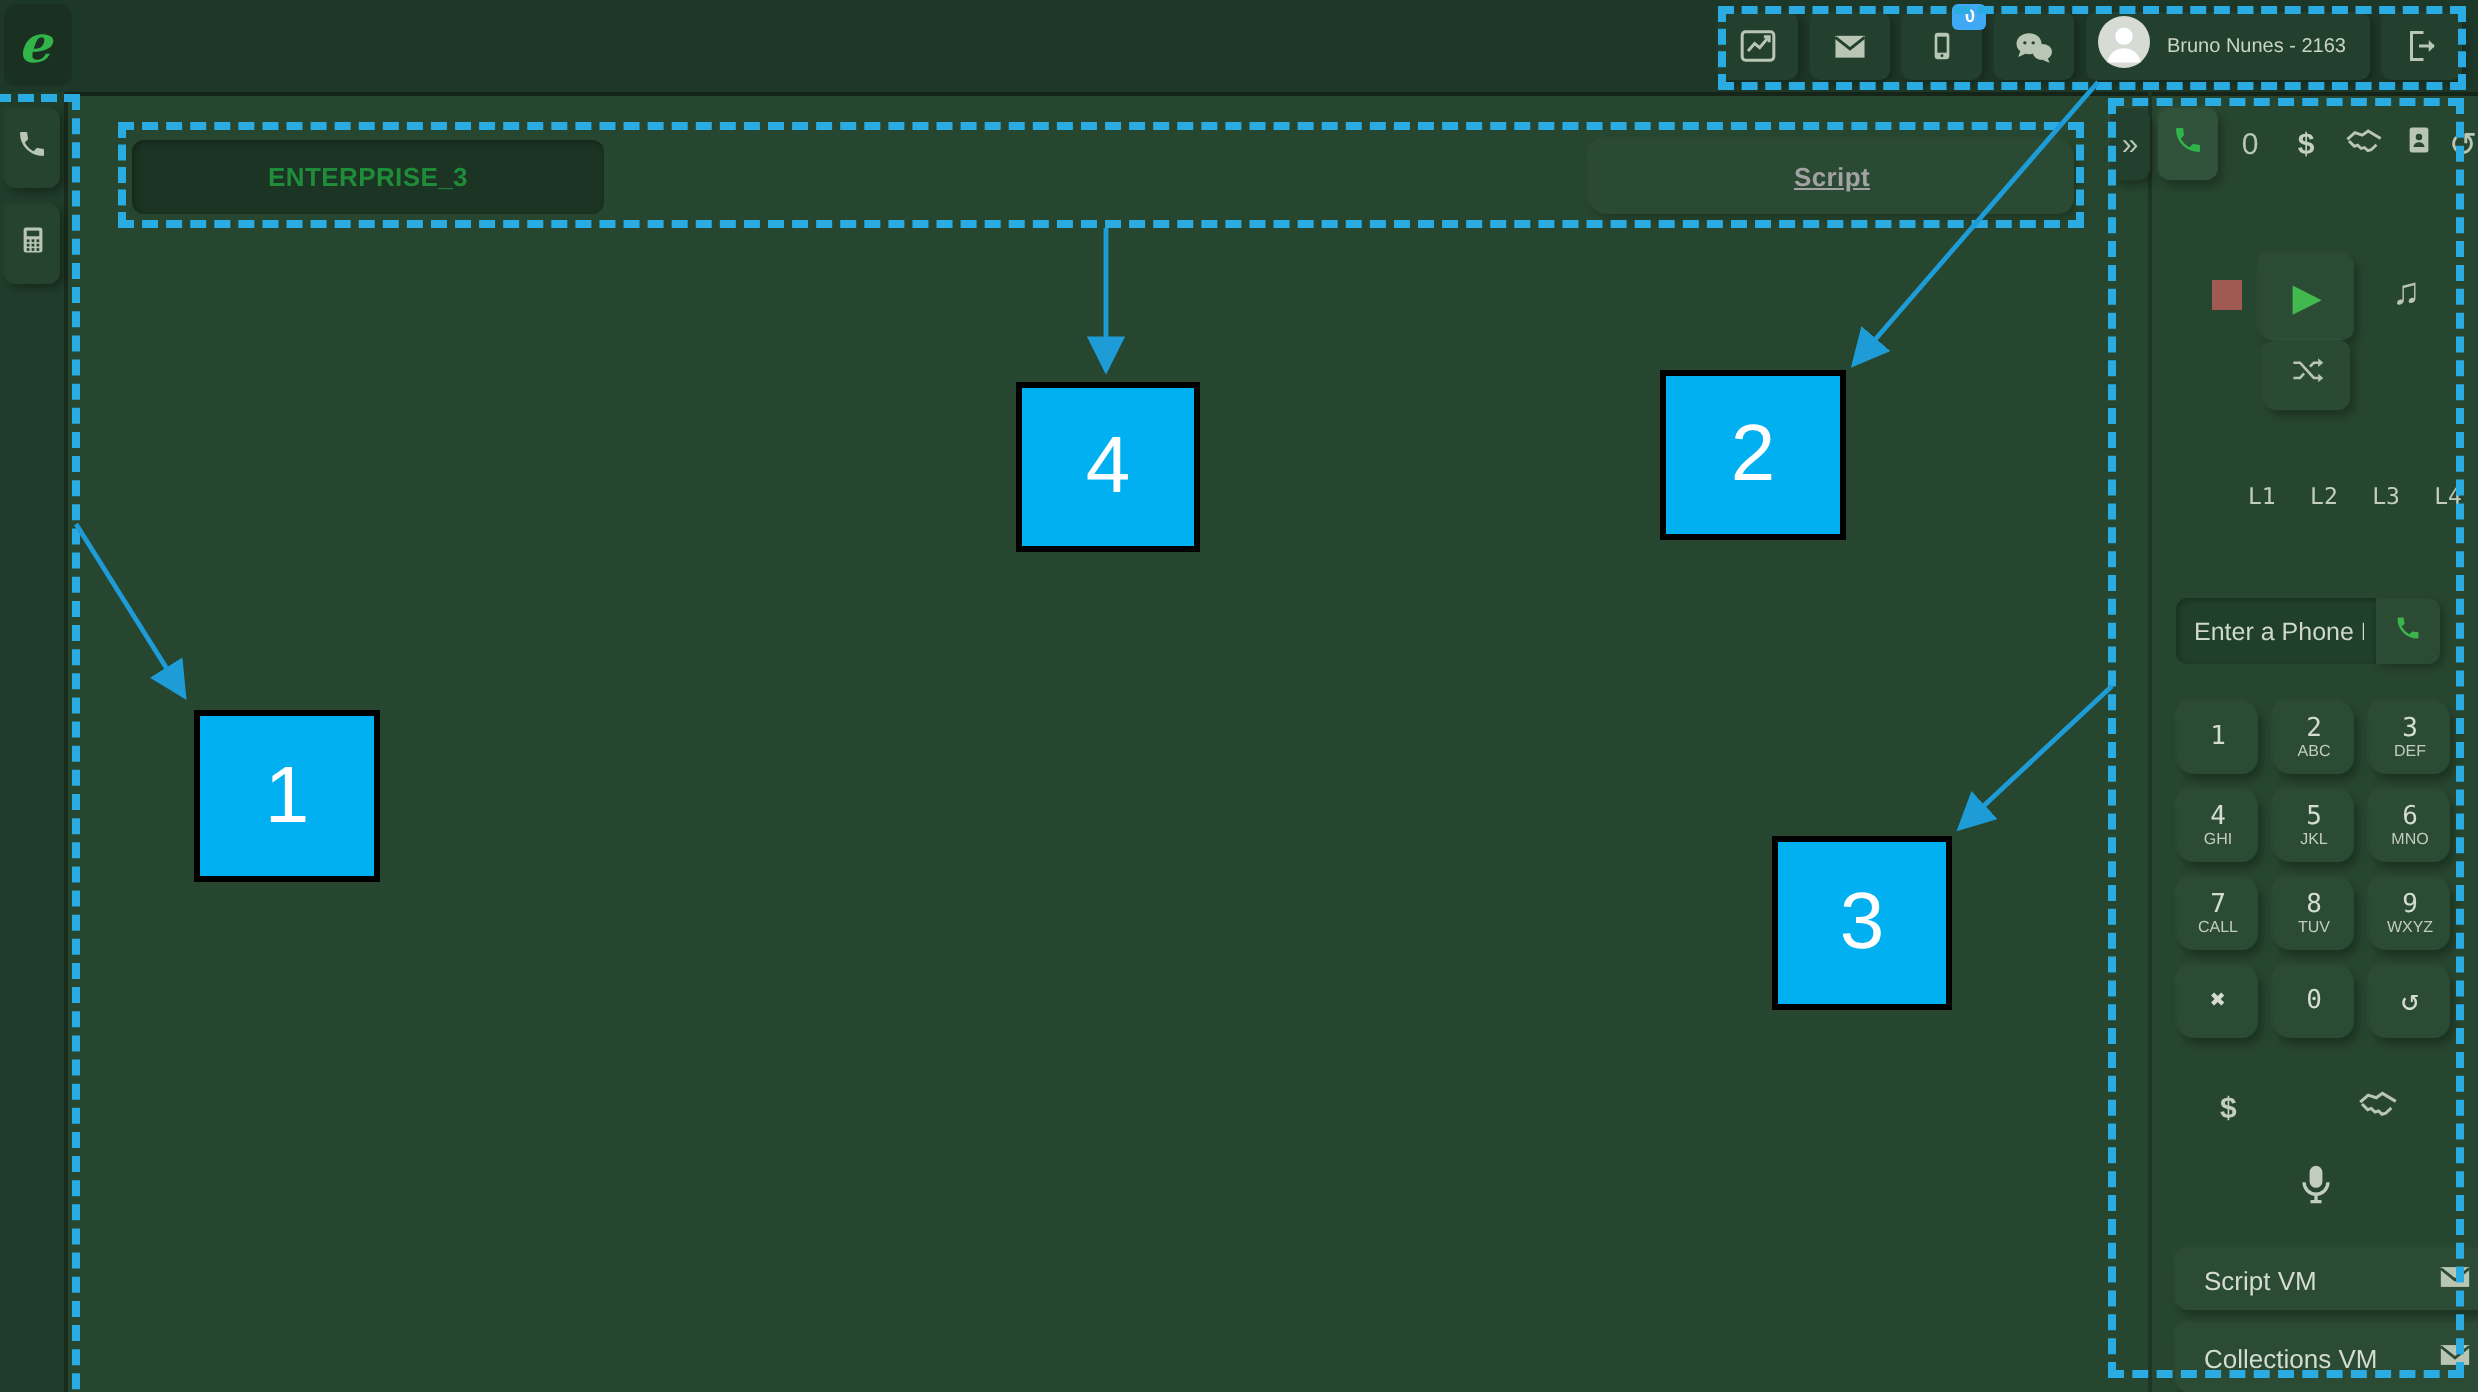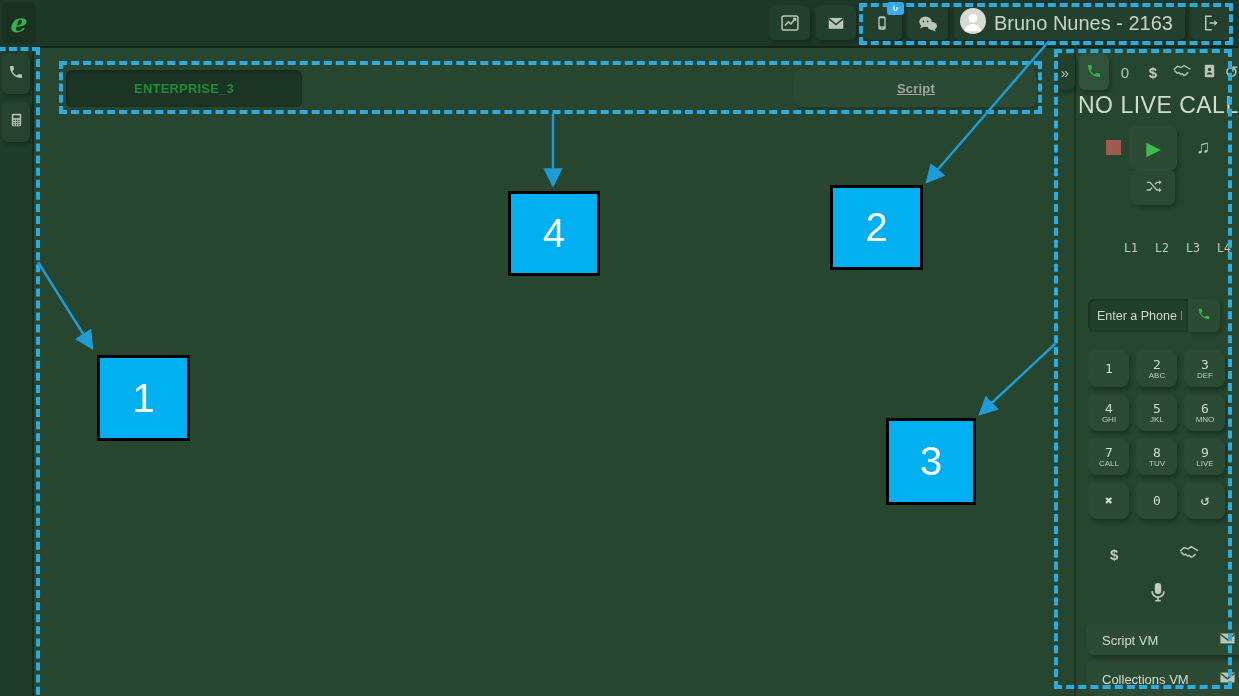--- a/index.html
+++ b/index.html
@@ -13,21 +13,21 @@
   .logo-e{font:italic 700 26px "DejaVu Serif",serif;color:#33B44A;transform:skewX(-6deg);}
   .toolbar{position:absolute;right:8px;top:5px;height:36px;display:flex;align-items:center;gap:6px;}
   .tbtn{position:relative;height:34px;min-width:40px;border-radius:5px;background:#22402D;
         display:flex;align-items:center;justify-content:center;color:#B9C6B4;
         box-shadow:2px 2px 4px rgba(0,0,0,.25), -1px -1px 2px rgba(255,255,255,.04);cursor:pointer;}
   .tbtn svg{display:block;}
   .badge{position:absolute;top:-4px;right:-2px;min-width:13px;height:13px;padding:0 2px;border-radius:3px;
          background:#3FA9F5;color:#fff;font-size:9px;line-height:13px;text-align:center;font-weight:700;}
   .userchip{display:flex;align-items:center;gap:8px;height:34px;padding:0 12px 0 6px;border-radius:5px;
             background:#22402D;box-shadow:2px 2px 4px rgba(0,0,0,.25);cursor:pointer;}
-  .username{font-size:20px;color:#C9D4C6;white-space:nowrap;}
+  .username{font-size:10px;color:#C9D4C6;white-space:nowrap;}
   
   .sidebar{position:absolute;left:0;top:46px;width:32px;height:650px;background:#203C2A;
            border-right:2px solid #182C1E;}
   .sbtn{position:absolute;left:2px;width:28px;height:40px;border-radius:6px;background:#25432F;
         display:flex;align-items:center;justify-content:center;color:#B9C6B4;
         box-shadow:2px 2px 4px rgba(0,0,0,.3), -1px -1px 2px rgba(255,255,255,.04);cursor:pointer;}
   
   .tab{position:absolute;top:70px;height:37px;display:flex;align-items:center;justify-content:center;
        font-size:13px;font-weight:600;letter-spacing:.2px;cursor:pointer;}
   .tab0{left:66px;width:236px;background:#1B3424;border-radius:6px;color:#1E8C38;
@@ -222,21 +222,20 @@
         <rect x="4.5" y="2" width="15" height="20" rx="2"></rect>
         <circle cx="12" cy="9.5" r="2.6" fill="#27462F"></circle>
         <path d="M7.5 17.5a4.6 4.6 0 019 0z" fill="#27462F"></path>
       </svg>
     </span>
   </div>
   <div class="rbtn rp-tab" style="left:1224px;width:15px;background:transparent;box-shadow:none;font-size:17px;">
     <span>↺</span>
   </div>
 
-  <div class="status">NO LIVE CALL</div>
 
   <div class="stop-sq"></div>
   <div class="rbtn play-btn">
     <span>▶</span>
   </div>
   <div class="music">♫</div>
 
   <div class="rbtn shuffle-btn">
     <span>
       <svg width="18" height="16" viewBox="0 0 24 22" fill="none" stroke="currentColor" stroke-width="1.8">
@@ -296,21 +295,21 @@
     <div class="key">
         <span class="d">7</span>
         <span class="l">CALL</span>
       </div>
     <div class="key">
         <span class="d">8</span>
         <span class="l">TUV</span>
       </div>
     <div class="key">
         <span class="d">9</span>
-        <span class="l">LIVE</span>
+        <span class="l">WXYZ</span>
       </div>
     <div class="key">
         <span class="d">✖</span>
       </div>
     <div class="key">
         <span class="d">0</span>
       </div>
     <div class="key">
         <span class="d" style="font-size:15px;">↺</span>
       </div>

